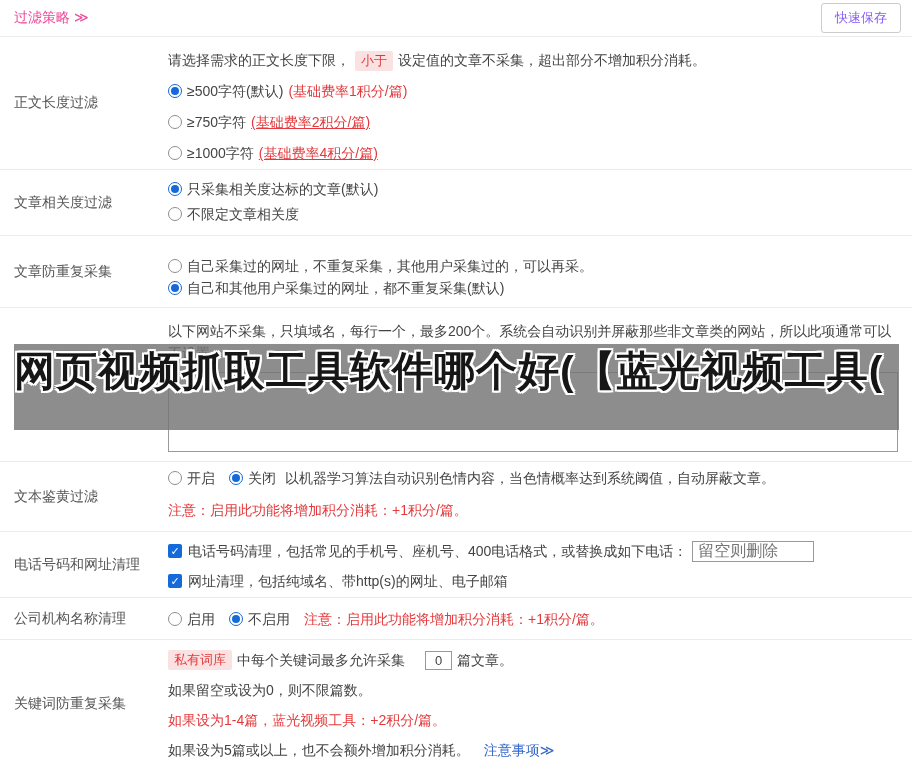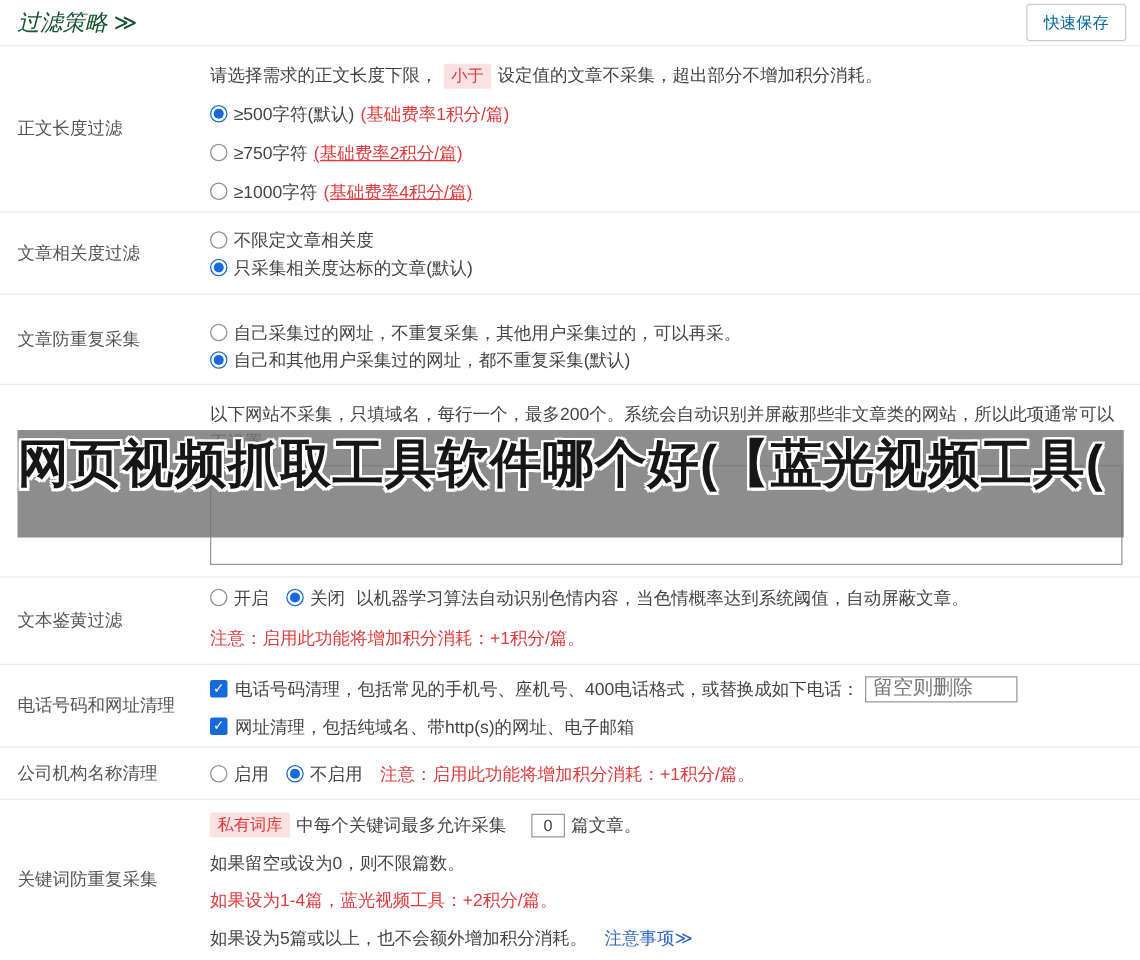--- a/index.html
+++ b/index.html
@@ -8,24 +8,24 @@
     width:912px; height:768px; position:relative; overflow:hidden;
     background:#fff; color:#444;
     font-family:"Liberation Sans","DejaVu Sans",sans-serif;
     font-size:14px;
   }
   .header {
     height:37px; border-bottom:1px solid #ececec;
     display:flex; align-items:center; justify-content:space-between;
     padding:0 11px 0 14px;
   }
-  .title { color:#14532d; font-size:18px;font-style:italic; }
+  .title { color:#ec4899; font-size:14px; }
   .save-btn {
     background:#fff; border:1px solid #ccc; border-radius:3px;
-    padding:5px 13px; font-size:13px; color:#0369a1; cursor:pointer;
+    padding:5px 13px; font-size:13px; color:#8b5cf6; cursor:pointer;
     font-family:inherit;
   }
   .row { display:flex; border-bottom:1px solid #ececec; width:100%; }
   .row-label {
     width:168px; flex-shrink:0; padding-left:14px;
     display:flex; align-items:center; color:#555;
   }
   .row-content { flex:1; padding-right:14px; }
   .optline { display:flex; align-items:center; line-height:22px; }
   .optgroup { display:inline-flex; align-items:center; cursor:pointer; }
@@ -102,27 +102,27 @@
       <span class="radio"></span>
       <span>≥1000字符</span>
       <span class="red u" style="margin-left:5px">(基础费率4积分/篇)</span>
     </div>
   </div>
 </div>
 
 <div class="row" style="height:66px">
   <div class="row-label">文章相关度过滤</div>
   <div class="row-content" style="padding-top:8px">
-    <div class="optline" style="margin-top:3px">
-      <span class="radio"></span>
-      <span>不限定文章相关度</span>
-    </div>
     <div class="optline">
       <span class="radio checked"></span>
       <span>只采集相关度达标的文章(默认)</span>
+    </div>
+    <div class="optline" style="margin-top:3px">
+      <span class="radio"></span>
+      <span>不限定文章相关度</span>
     </div>
   </div>
 </div>
 
 <div class="row" style="height:72px">
   <div class="row-label">文章防重复采集</div>
   <div class="row-content" style="padding-top:10px">
     <div class="optline" style="margin-top:9px">
       <span class="radio"></span>
       <span>自己采集过的网址，不重复采集，其他用户采集过的，可以再采。</span>

